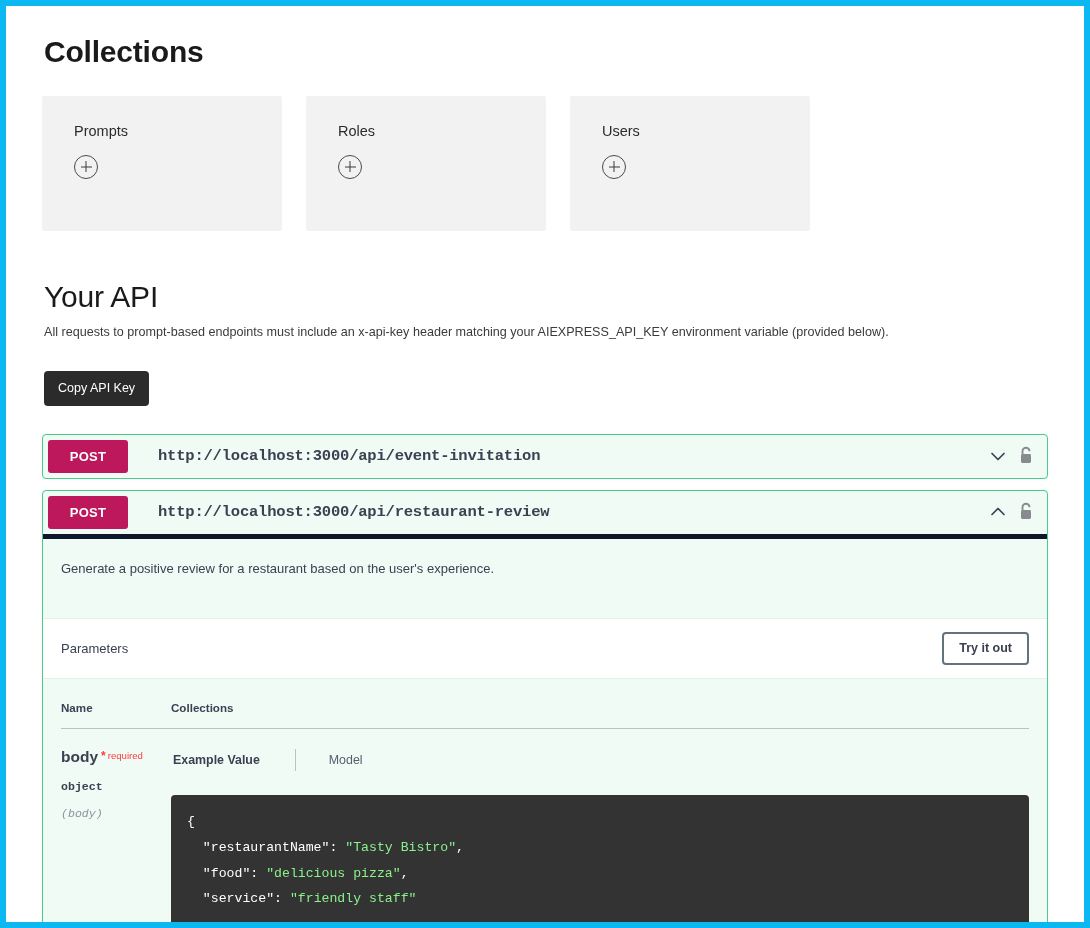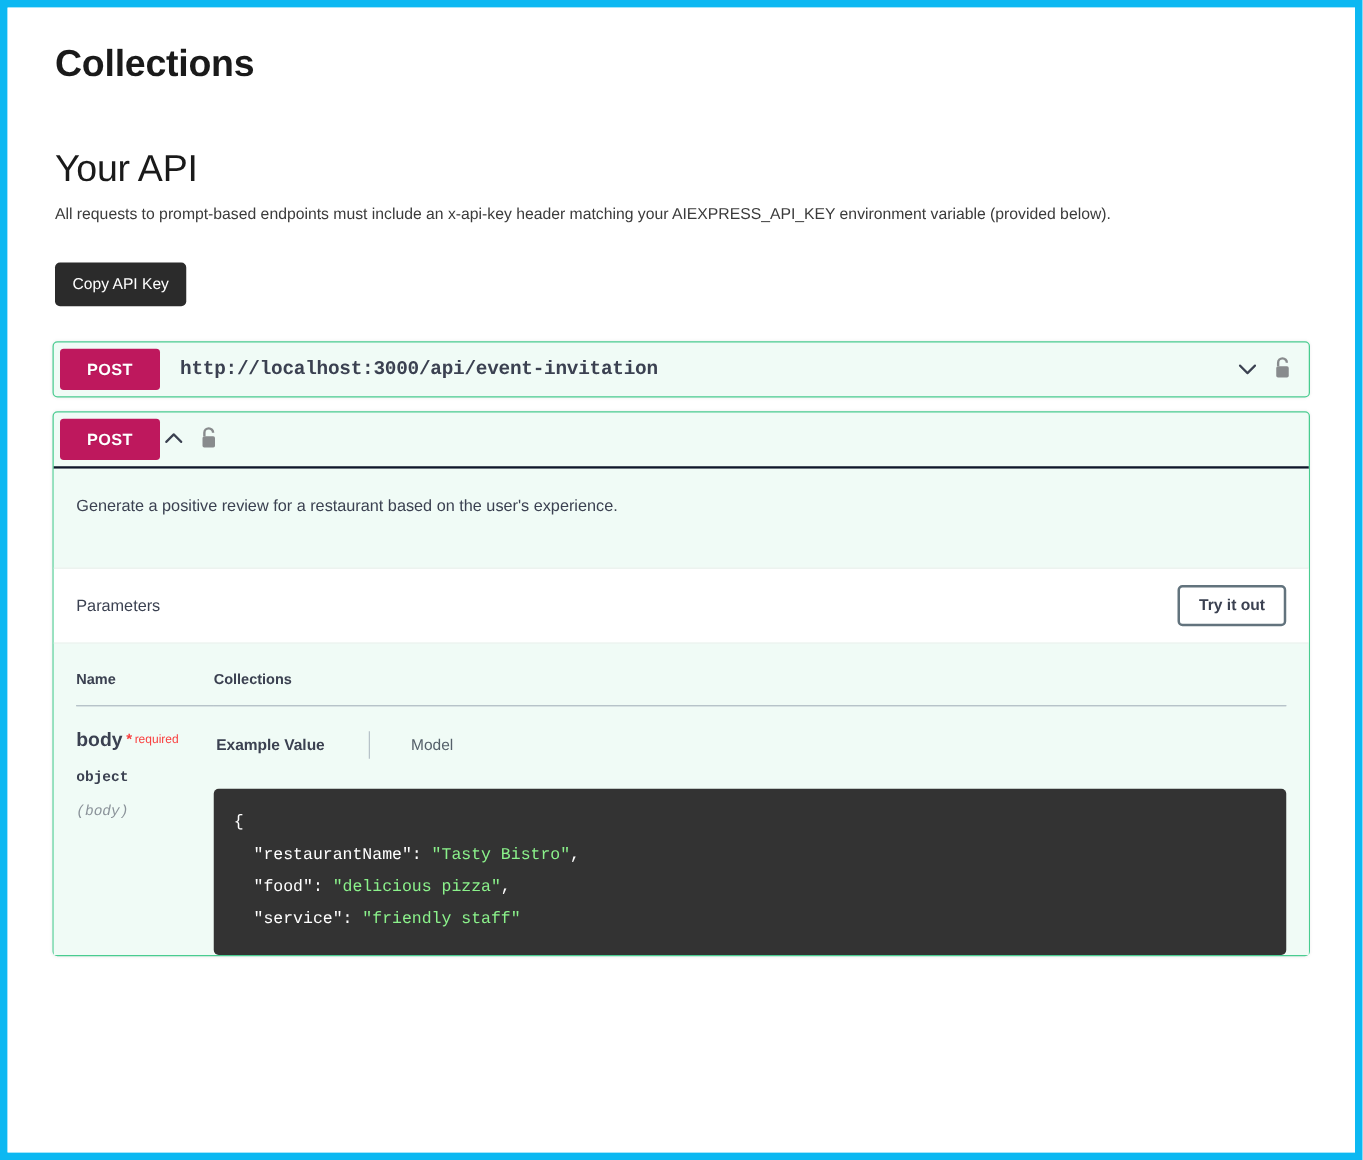--- a/index.html
+++ b/index.html
@@ -148,38 +148,39 @@
     text-shadow: 0 1px 0 rgba(0,0,0,0.08);
   }
   .op-path {
     flex: 1;
     font-family: "Liberation Mono", monospace;
     font-size: 15.5px;
     font-weight: 700;
     color: #3b4151;
     padding-left: 16px;
     letter-spacing: -0.2px;
+    margin-left: 14px;
   }
   .chevron {
     width: 22px; height: 22px;
     margin-right: 8px;
     flex: 0 0 auto;
     cursor: pointer;
   }
   .chevron svg { display: block; }
   .lock-icon {
     width: 18px; height: 22px;
     margin-right: 6px;
     flex: 0 0 auto;
     cursor: pointer;
   }
   .lock-icon svg { display: block; }
 
   
-  .opblock-body { border-top: 2px solid #0f172a; }
+  .opblock-body { border-top: 5px solid #0f172a; }
   .op-description {
     padding: 20px 18px 40px 18px;
     font-size: 13px;
     color: #3b4151;
     line-height: 1.5;
     background: #f0fbf6;
   }
   .params-header {
     background: #ffffff;
     display: flex;
@@ -314,20 +315,34 @@
 </style>
 </head>
 <body>
 
 <div id="capture-frame">
   <div id="page-scroll">
     <div class="page-inner">
 
       <h1 class="h-collections">Collections</h1>
 
+      <div class="cards-row">
+        <div class="collection-card">
+          <div class="card-title">Prompts</div>
+          <div class="plus-circle"></div>
+        </div>
+        <div class="collection-card">
+          <div class="card-title">Roles</div>
+          <div class="plus-circle"></div>
+        </div>
+        <div class="collection-card">
+          <div class="card-title">Users</div>
+          <div class="plus-circle"></div>
+        </div>
+      </div>
 
       <h2 class="h-api">Your API</h2>
       <p class="api-desc">All requests to prompt-based endpoints must include an x-api-key header matching your AIEXPRESS_API_KEY environment variable (provided below).</p>
 
       <button class="copy-key-btn">Copy API Key</button>
 
       <div class="swagger-wrap">
 
         <div class="opblock">
           <div class="opblock-summary">
@@ -343,20 +358,21 @@
                 <path d="M5.5 9 V6.2 a3.5 3.5 0 0 1 7 0" fill="none" stroke="#888b8d" stroke-width="1.9"></path>
                 <rect x="4" y="9" width="10" height="9" rx="1.4" fill="#888b8d"></rect>
               </svg>
             </span>
           </div>
         </div>
 
         <div class="opblock">
           <div class="opblock-summary">
             <span class="method-badge">POST</span>
+            <span class="op-path">http://localhost:3000/api/restaurant-review</span>
             <span class="chevron">
               <svg width="22" height="22" viewBox="0 0 22 22" aria-hidden="true">
                 <path d="M5 13.5 L11 7.5 L17 13.5" fill="none" stroke="#3b4151" stroke-width="1.7" stroke-linecap="round" stroke-linejoin="round"></path>
               </svg>
             </span>
             <span class="lock-icon">
               <svg width="18" height="22" viewBox="0 0 18 22" aria-hidden="true">
                 <path d="M5.5 9 V6.2 a3.5 3.5 0 0 1 7 0" fill="none" stroke="#888b8d" stroke-width="1.9"></path>
                 <rect x="4" y="9" width="10" height="9" rx="1.4" fill="#888b8d"></rect>
               </svg>

